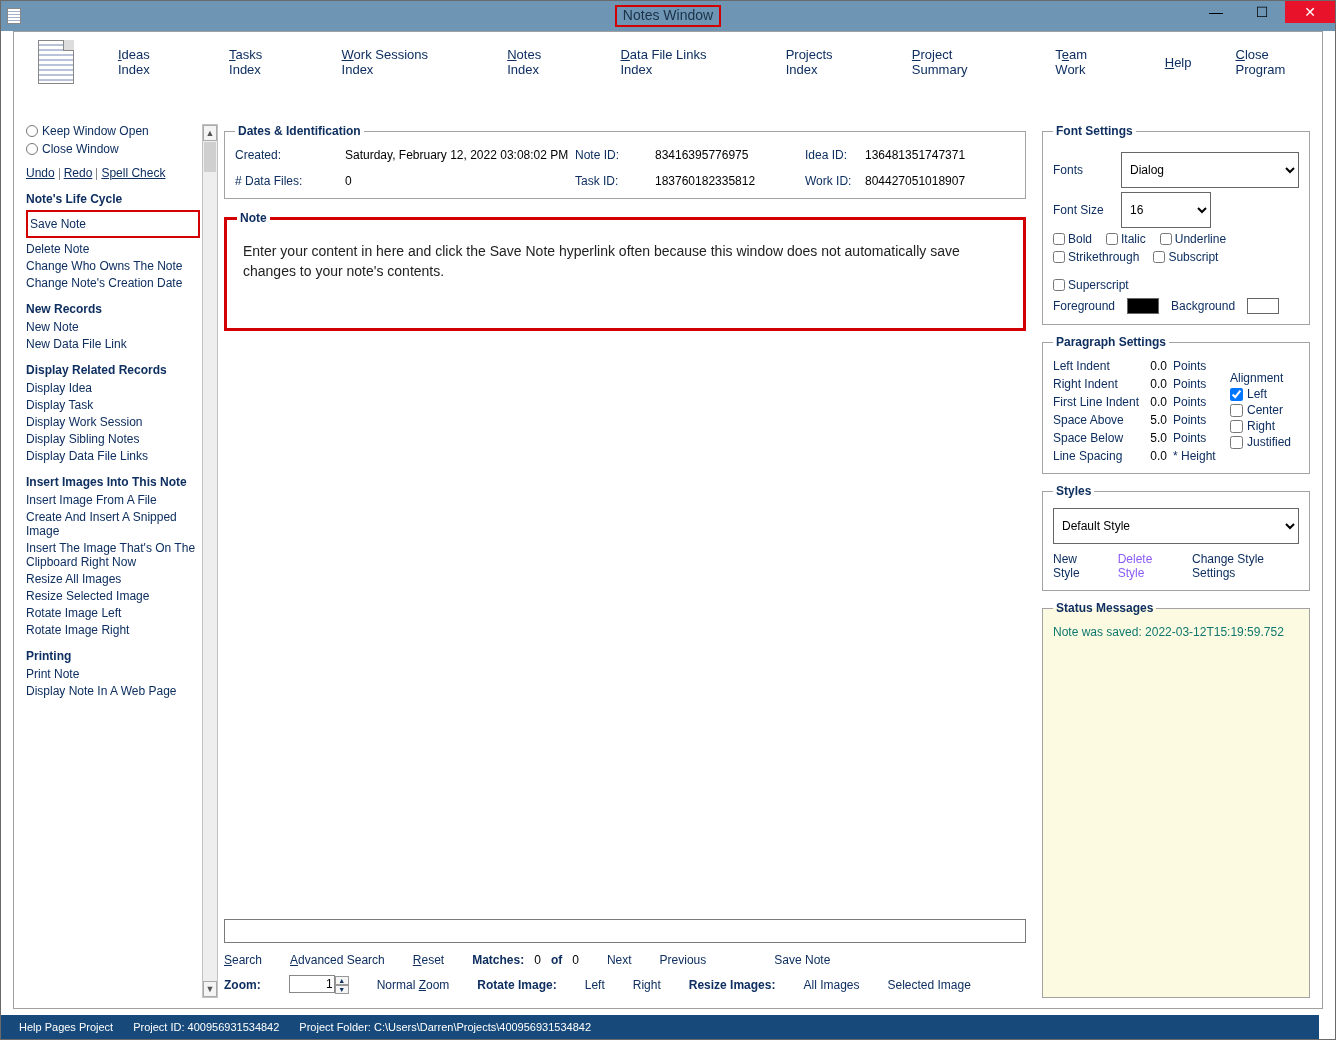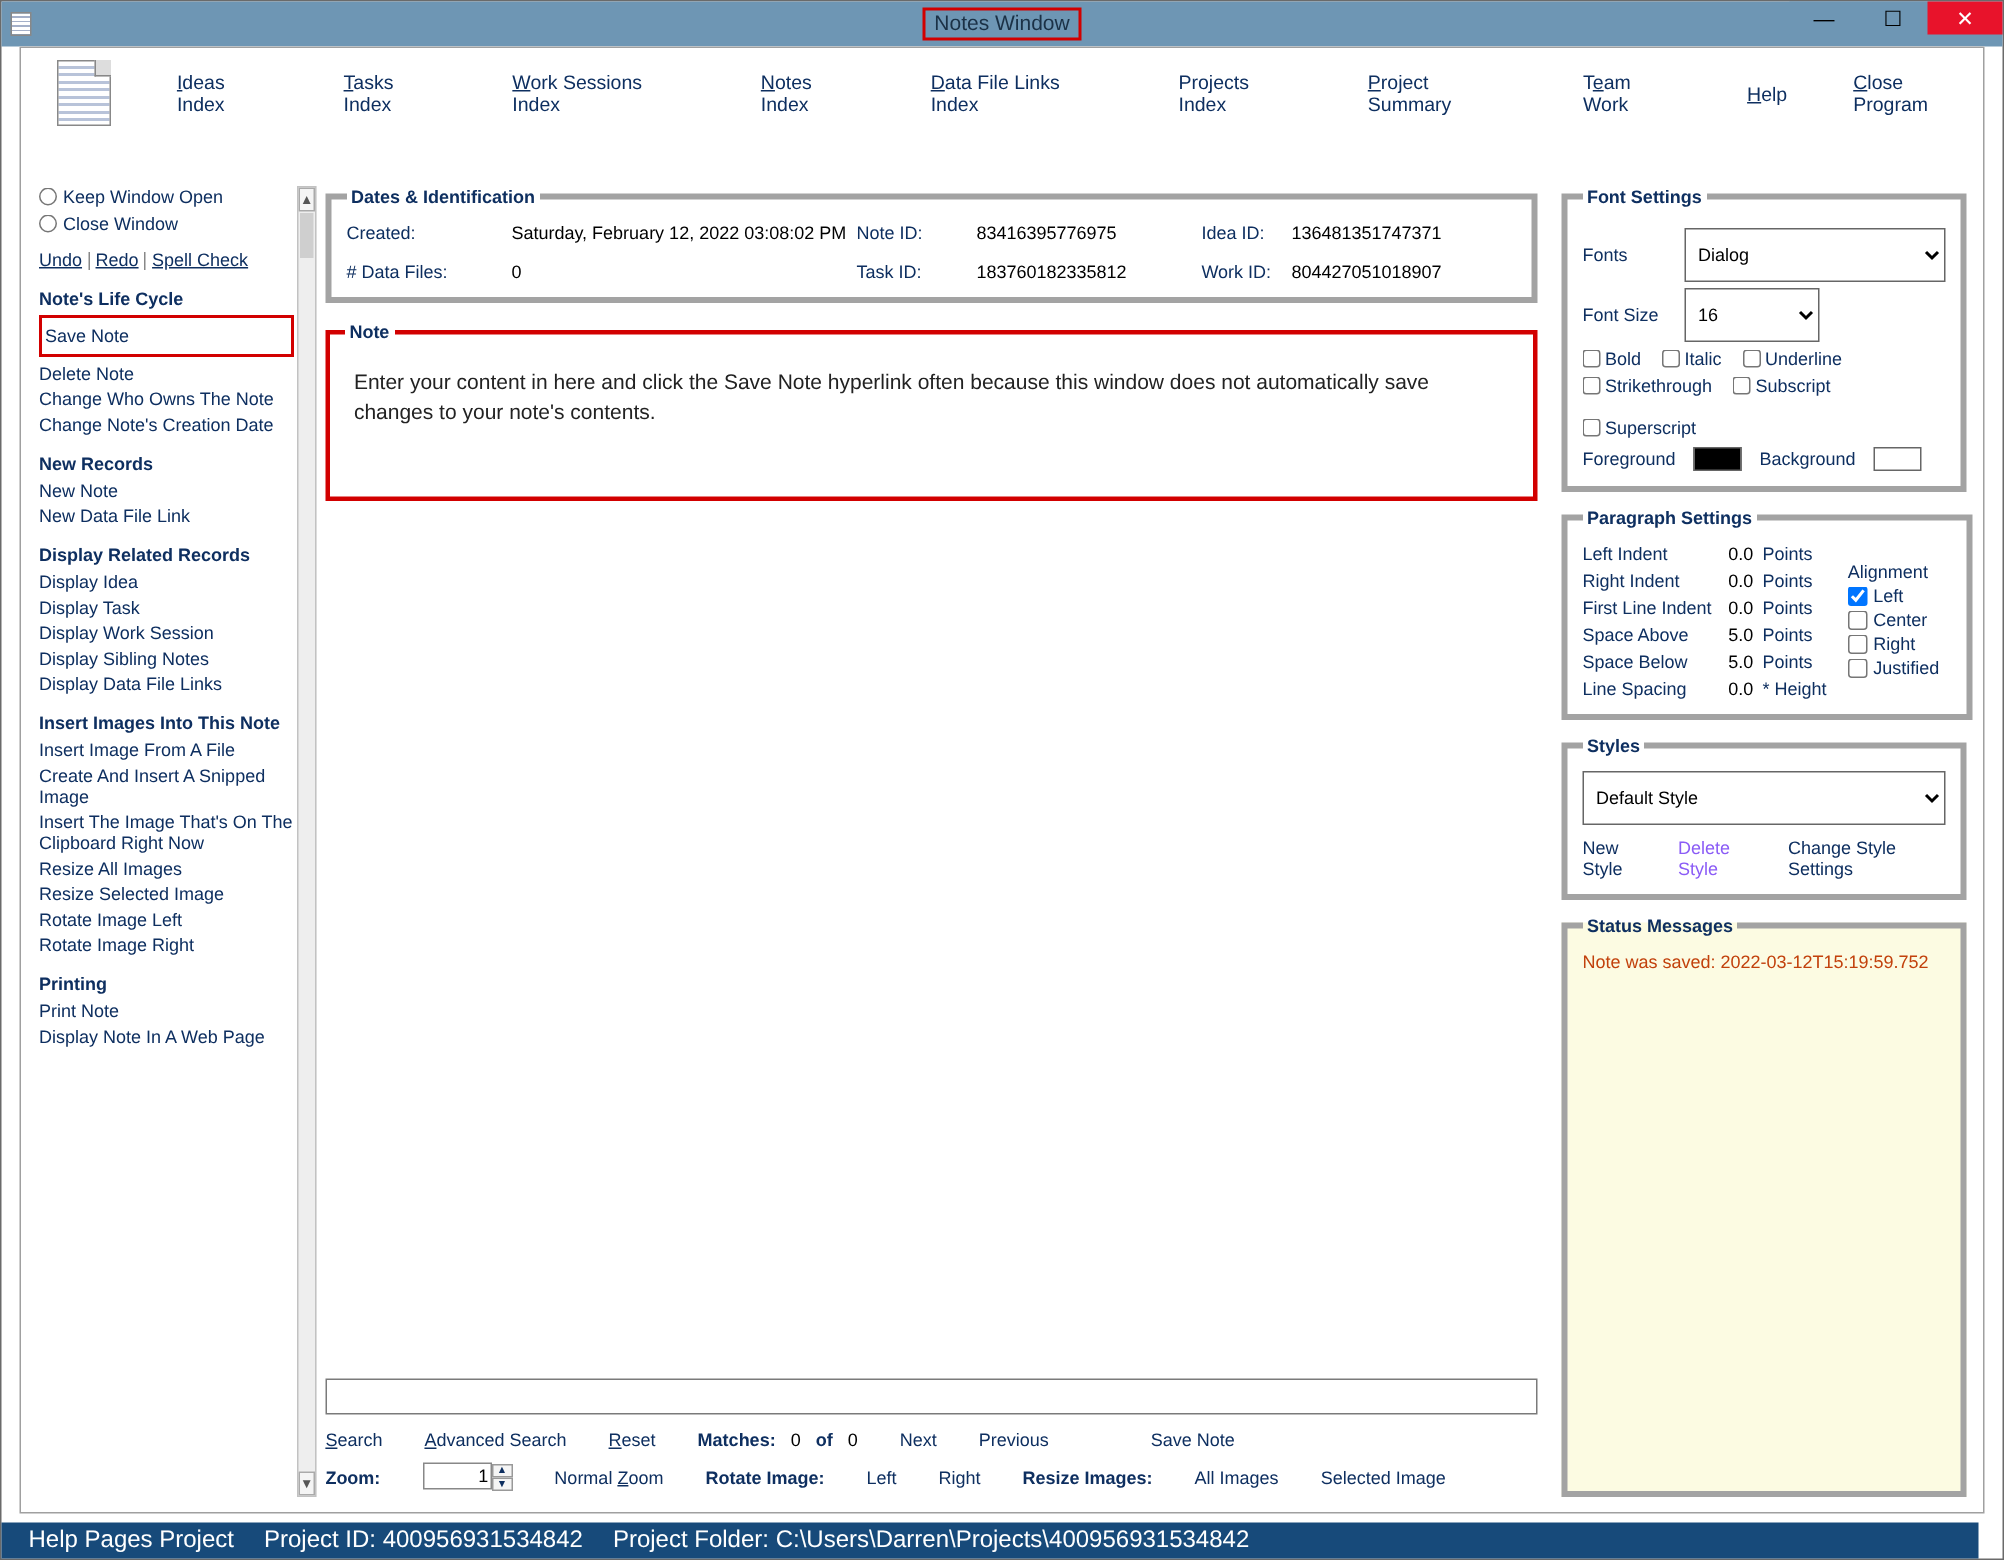--- a/index.html
+++ b/index.html
@@ -24,21 +24,21 @@
 .sidebar .link-row { margin:3px 0; cursor:pointer; }
 .sidebar .section-head { font-weight:bold; color:#0e2f60; margin:12px 0 4px 0; }
 .sidebar .hl-box { border:2px solid #d20000; margin:4px 0; padding:2px 2px;}
 .sidebar .undo-row { margin-top:10px; margin-bottom:6px; }
 .sidebar .undo-row span{ text-decoration:underline; }
 .sidebar .sep{ display:inline-block; width:0; border-left:1px solid #888; height:12px; vertical-align:middle; margin:0 4px;}
 .scrollbar { width:18px; background:#eee; border:1px solid #c2c2c2; position:relative; margin-left:2px;}
 .scrollbar .arrow{height:16px;border:1px solid #aaa;background:#f4f4f4;display:flex;align-items:center;justify-content:center;font-size:9px;color:#555;}
 .scrollbar .thumb{position:absolute;left:1px;right:1px;top:17px;height:30px;background:#cfcfcf;}
 .center { flex:1; padding-left:6px; display:flex; flex-direction:column; }
-fieldset { border:4px solid #a3a3a3; padding:10px 10px 10px 10px; margin-bottom:12px; font-size:12px; color:#0e2f60; }
+fieldset { border:1px solid #a3a3a3; padding:10px 10px 10px 10px; margin-bottom:12px; font-size:12px; color:#0e2f60; }
 fieldset > legend { color:#0e2f60; font-size:12px; font-weight:bold; padding:0 3px; }
 .dates-grid{display:grid;grid-template-columns:110px 230px 80px 150px 60px 150px;row-gap:12px;align-items:center;}
 .dates-grid .v{color:#000;}
 fieldset.note-field{border:3px solid #d20000 !important;flex:0 0 auto;height:120px;}
 .note-text{font-size:14px;color:#222;line-height:20px;padding:6px 6px 0 6px;}
 .note-area{flex:1;}
 .search-box{border:1px solid #7a7a7a;height:24px;background:#fff;margin:6px 0;}
 .bottom-row{display:flex;align-items:center;gap:28px;font-size:12px;color:#0e2f60;padding:4px 0;}
 .bottom-row .v{color:#000;}
 .bottom-row input{width:46px;text-align:right;border:1px solid #888;font-size:12px;padding:1px;}
@@ -54,21 +54,21 @@
 .chk-row input{width:12px;height:12px;}
 .fgbg{display:flex;align-items:center;gap:12px;margin-top:6px;}
 .swatch{width:32px;height:16px;border:1px solid #666;}
 .para-grid{display:grid;grid-template-columns:90px 30px 46px 80px;row-gap:4px;align-items:center;}
 .para-grid .lbl{color:#0e2f60;}
 .para-grid .num{color:#000;text-align:right;padding-right:6px;}
 .align-col{position:absolute;right:18px;top:22px;}
 .align-col .a-row{display:flex;align-items:center;gap:4px;margin:2px 0;color:#0e2f60;}
 .style-links{display:flex;gap:16px;margin-top:8px;}
 fieldset.msg{background:#fcfbe2;flex:1;min-height:120px;}
-.statusbar{position:absolute;left:0;right:16px;bottom:0;height:24px;background:#174a7a;color:#fff;display:flex;align-items:center;gap:20px;padding:0 18px;font-size:16px;}
+.statusbar{position:absolute;left:0;right:16px;bottom:0;height:24px;background:#174a7a;color:#fff;display:flex;align-items:center;gap:20px;padding:0 18px;font-size:11px;}
 </style>
 </head>
 <body>
 
 <div class="window">
 
   <div class="titlebar">
     <span style="position:absolute;left:6px;top:7px;width:14px;height:16px;border:1px solid #888;background:repeating-linear-gradient(#fff,#fff 2px,#a4b0c9 2px,#a4b0c9 3px);"></span>
     <div class="title"><span class="title-hl">Notes Window</span></div>
     <div class="win-controls">
@@ -299,21 +299,21 @@
           <select class="flat" style="width:100%;"><option>Default Style</option></select>
           <div class="style-links">
             <span style="color:#0e2f60;">New Style</span>
             <span style="color:#8b5cf6;">Delete Style</span>
             <span style="color:#0e2f60;">Change Style Settings</span>
           </div>
         </fieldset>
 
         <fieldset class="msg">
           <legend>Status Messages</legend>
-          <div style="color:#c2410c;">Note was saved:  2022-03-12T15:19:59.752</div>
+          <div style="color:#0f766e;">Note was saved:  2022-03-12T15:19:59.752</div>
         </fieldset>
       </div>
     </div>
   </div>
 
   <div class="statusbar">
     <span>Help Pages Project</span>
     <span><span>Project ID:</span> <span>400956931534842</span></span>
     <span><span>Project Folder:</span> <span>C:\Users\Darren\Projects\400956931534842</span></span>
   </div>

